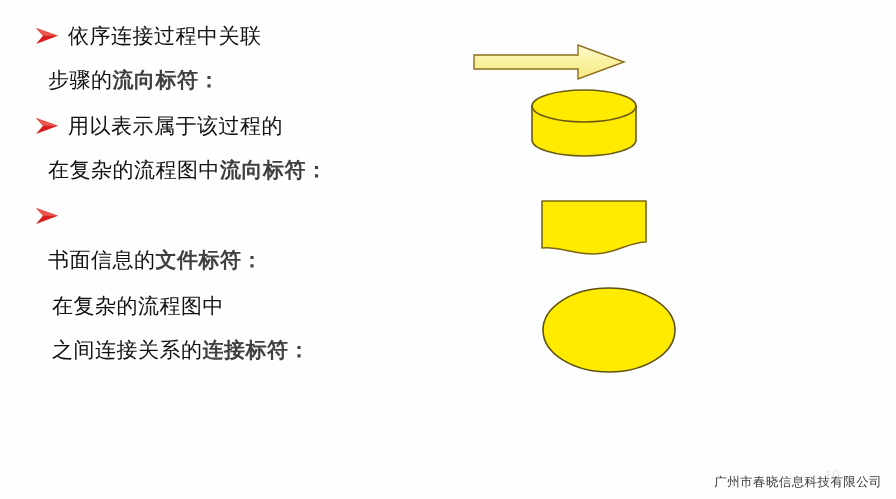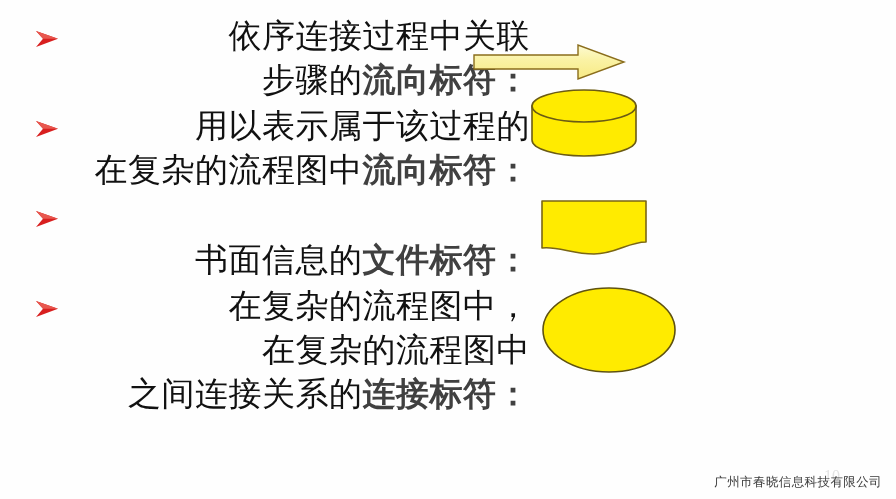--- a/index.html
+++ b/index.html
@@ -29,24 +29,23 @@
     position: relative;
     margin: 0 0 2px 0;
     padding: 0;
   }
 
   .line {
     position: relative;
     height: 44px;
     line-height: 44px;
     white-space: nowrap;
-    font-size: 33px;
+    font-size: 21px;
     color: #111111;
     letter-spacing: 0.5px;
-    text-align: right;
   }
 
   .line.first {
     padding-left: 38px;
   }
   .line.cont {
     padding-left: 18px;
   }
   .line.cont2 {
     padding-left: 22px;
@@ -143,29 +142,20 @@
             <path d="M4 7 L26 14.8 L11 14.8 Z" fill="#e8584f"></path>
           </svg>
         </span>
       </div>
       <div class="line cont">
         <span class="blk">书面信息的</span><span class="hl">文件标符</span><span class="hl">：</span>
       </div>
     </div>
 
     <div class="bullet-group">
-      <div class="line first">
-        <span class="bullet-icon">
-          <svg width="30" height="30" viewBox="0 0 30 30">
-            <path d="M4 7 L26 14.8 L4 23 L11 14.8 Z" fill="#d81f1f"></path>
-            <path d="M4 7 L26 14.8 L11 14.8 Z" fill="#e8584f"></path>
-          </svg>
-        </span>
-        <span class="blk">在复杂的流程图中，</span>
-      </div>
       <div class="line cont2">
         <span class="blk">在复杂的流程图中</span>
       </div>
       <div class="line cont2">
         <span class="blk">之间连接关系的</span><span class="hl">连接标符</span><span class="hl">：</span>
       </div>
     </div>
 
   </div>
 

